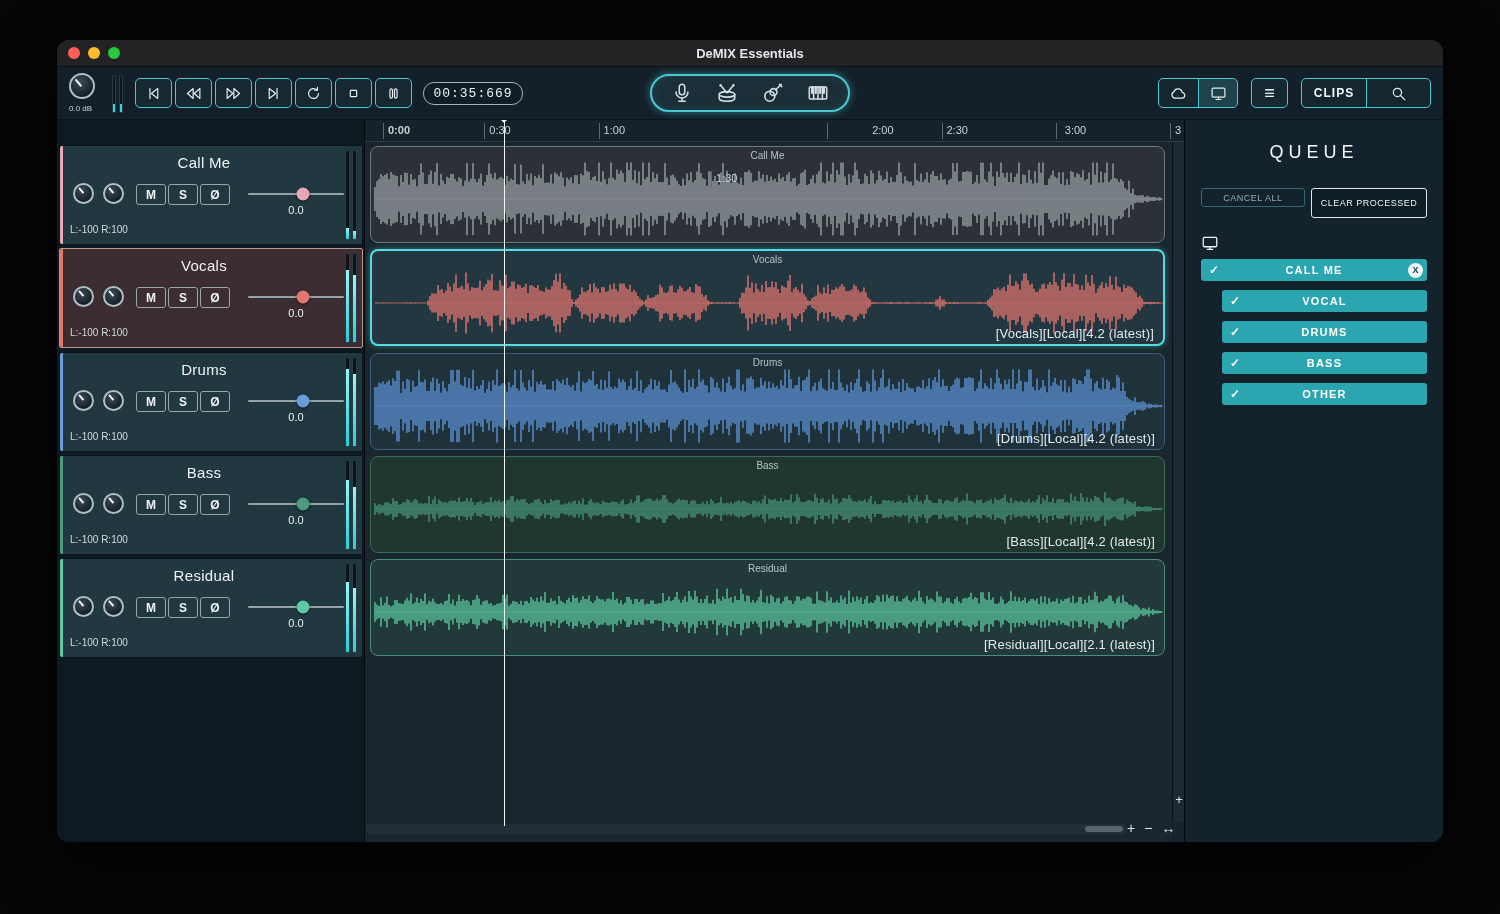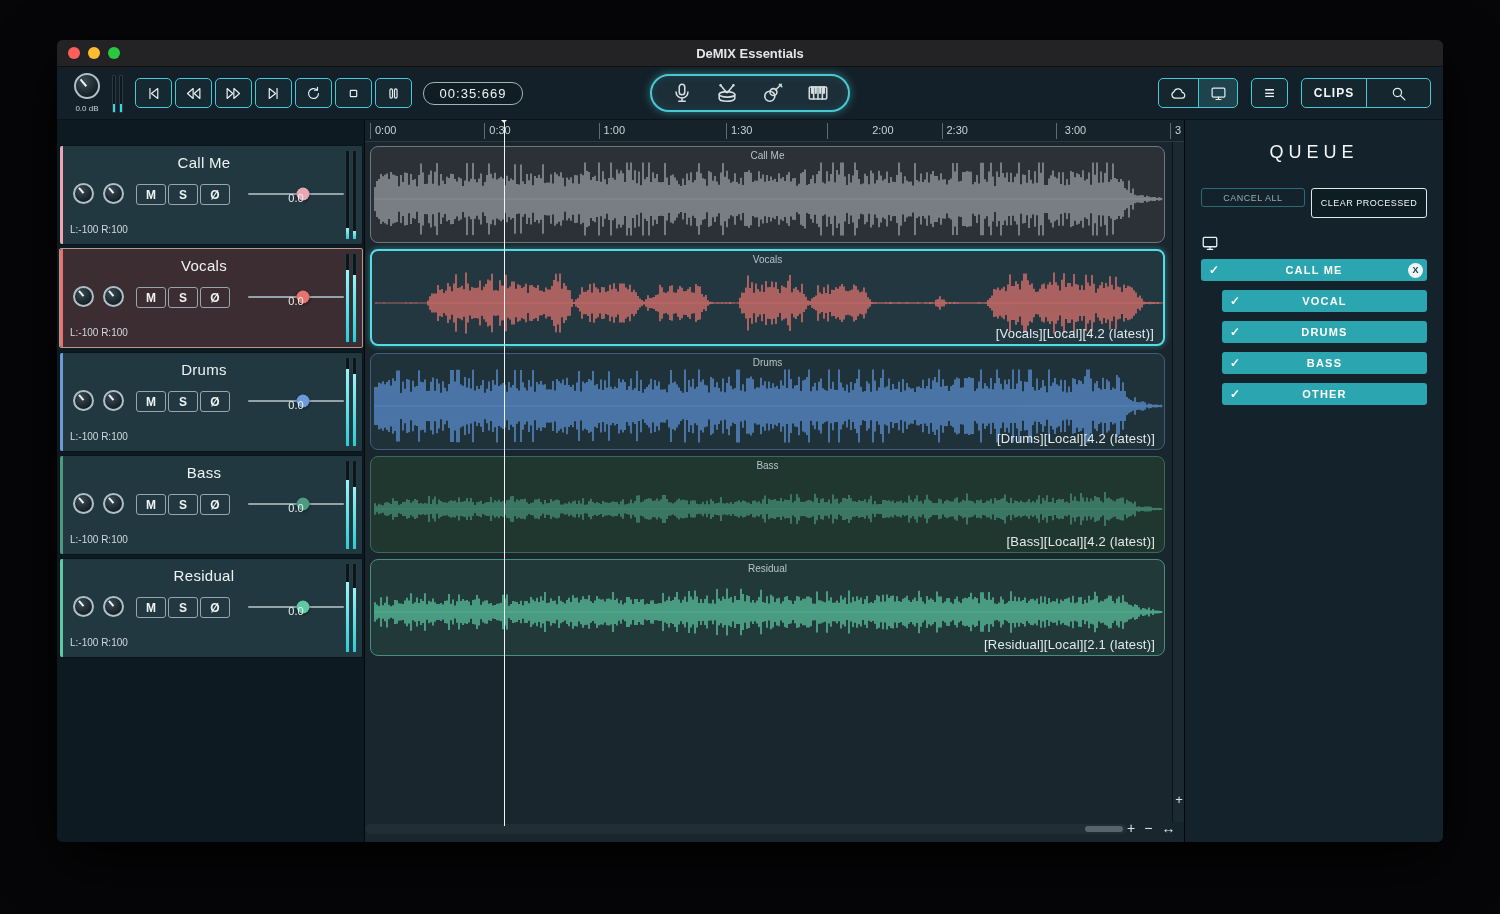--- a/index.html
+++ b/index.html
@@ -1,37 +1,37 @@
 <!DOCTYPE html>
 <html><head>
 <meta charset="utf-8">
 <style>
   *{margin:0;padding:0;box-sizing:border-box;-webkit-font-smoothing:antialiased}
   html,body{width:1500px;height:914px;background:#060608;overflow:hidden;font-family:"Liberation Sans",sans-serif}
-  .window{position:absolute;left:57px;top:40px;width:1386px;height:802px;background:#15242d;border-radius:6px;overflow:hidden;box-shadow:0 20px 60px rgba(0,0,0,.85)}
+  .window{position:absolute;left:57px;top:40px;width:1386px;height:802px;background:#15242d;border-radius:12px;overflow:hidden;box-shadow:0 20px 60px rgba(0,0,0,.85)}
   
   .titlebar{position:absolute;top:0;left:0;right:0;height:27px;background:#232326;display:flex;align-items:center;justify-content:center;border-bottom:1px solid #101012}
   .lights{position:absolute;left:11px;top:0;bottom:0;display:flex;align-items:center;gap:8px}
   .light{width:12px;height:12px;border-radius:50%;cursor:pointer}
   .light.red{background:#ff5f57}.light.yellow{background:#febc2e}.light.green{background:#28c840}
   .wtitle{font-size:13px;font-weight:bold;color:#e4e7e9}
   
   .toolbar{position:absolute;top:27px;left:0;right:0;height:53px;background:#132029;border-bottom:1px solid #0a131a}
-  .gain{position:absolute;left:12px;top:6px;width:36px;text-align:center}
+  .gain{position:absolute;left:12px;top:6px;width:36px;text-align:left}
   .knob{border-radius:50%;background:radial-gradient(circle at 38% 32%,#3c4c55,#151f26 72%);border:2px solid #aebfc5;position:relative;display:inline-block}
   .knob::after{content:"";position:absolute;left:50%;top:7%;width:2px;height:40%;margin-left:-1px;background:#ecf3f4;transform-origin:50% 115%;transform:rotate(-40deg)}
   .knob.big{width:26px;height:26px}
   .gain-label{font-size:8px;color:#cbd6da;margin-top:1px}
   .tb-meter{position:absolute;left:55px;top:8px;height:38px;display:flex;gap:3px}
   .tb-meter i{width:4px;height:100%;background:linear-gradient(to top,#38d6de 22%,#0d171d 22%);border:1px solid #2a3a42;border-radius:1px}
   .transport{position:absolute;left:78px;top:11px;display:flex;gap:3px}
   .t-btn{width:37px;height:30px;border:1.5px solid #49c9d4;border-radius:5px;background:rgba(73,201,212,.05);display:flex;align-items:center;justify-content:center;color:#e9eff1;cursor:pointer}
   .icn{display:flex;line-height:0}
   .t-btn .icn svg{width:17px;height:17px}
-  .time{position:absolute;left:366px;top:15px;width:100px;height:23px;border:1.5px solid #9db4ba;border-radius:11px;display:flex;align-items:center;justify-content:center;font-family:Liberation Sans, sans-serif;font-size:13px;letter-spacing:1px;color:#eef4f5;background:#101d24}
+  .time{position:absolute;left:366px;top:15px;width:100px;height:23px;border:1.5px solid #9db4ba;border-radius:11px;display:flex;align-items:center;justify-content:center;font-family:Liberation Mono, monospace;font-size:13px;letter-spacing:1px;color:#eef4f5;background:#101d24}
   .stems-pill{position:absolute;left:50%;top:7px;transform:translateX(-50%);width:200px;height:38px;border:2px solid #49c9d4;border-radius:19px;background:#1c2f38;box-shadow:0 0 9px rgba(73,201,212,.5),inset 0 0 8px rgba(73,201,212,.12);display:flex;align-items:center;justify-content:space-evenly}
   .stem-btn{background:none;border:none;color:#d4dde0;width:30px;height:30px;display:flex;align-items:center;justify-content:center;cursor:pointer}
   .stem-btn svg{width:22px;height:22px}
   .tb-right{position:absolute;right:12px;top:11px;display:flex;gap:13px;align-items:center}
   .grp{display:flex;border:1.5px solid #49c9d4;border-radius:5px;overflow:hidden;height:30px;background:rgba(73,201,212,.04)}
   .cell{display:flex;align-items:center;justify-content:center;color:#e6edef;background:transparent;border:none;cursor:pointer}
   .cell+.cell{border-left:1.5px solid #49c9d4}
   .cell svg{width:17px;height:17px}
   .cell.w38{width:39px}
   .cell.active{background:rgba(73,201,212,.18)}
@@ -47,21 +47,21 @@
   .track-header.selected{background:#3b2d31;border-color:#bb968c}
   .stripe{position:absolute;left:0;top:0;bottom:0;width:3px;background:var(--tc);border-radius:2px 0 0 2px}
   .t-name{position:absolute;top:8px;left:10px;right:24px;text-align:center;font-size:15px;color:#eef3f4;letter-spacing:.3px}
   .t-knob{position:absolute;width:21px;height:21px}
   .t-knob.k1{left:13px;top:37px}.t-knob.k2{left:43px;top:37px}
   .msg{position:absolute;left:76px;top:38px;display:flex;gap:2px}
   .ms-btn{width:30px;height:21px;border:1px solid #97a6ab;border-radius:3px;background:transparent;color:#eef3f4;font-size:12px;font-weight:bold;cursor:pointer}
   .slider{position:absolute;left:188px;top:40px;width:96px;height:16px;cursor:pointer}
   .s-track{position:absolute;left:0;right:0;top:50%;height:2px;margin-top:-1px;background:#93a3a8;border-radius:1px}
   .s-handle{position:absolute;left:57%;top:50%;width:13px;height:13px;border-radius:50%;background:var(--tc);transform:translate(-50%,-50%);box-shadow:0 1px 3px rgba(0,0,0,.6);cursor:grab}
-  .vol{position:absolute;left:188px;top:46px;width:96px;text-align:center;font-size:11px;color:#e9eff1}
+  .vol{position:absolute;left:188px;top:58px;width:96px;text-align:center;font-size:11px;color:#e9eff1}
   .pan{position:absolute;left:10px;bottom:9px;font-size:10px;color:#d2dadd}
   .meters{position:absolute;right:5px;top:4px;bottom:4px;display:flex;gap:2px}
   .meter{width:5px;background:#0c1519;border:1px solid #2a3a41;border-radius:1px;position:relative;overflow:hidden}
   .m-fill{position:absolute;bottom:0;left:0;right:0;background:linear-gradient(to top,#29cdd6,#9df4f6)}
   .clip{position:absolute;left:5px;width:795px;height:97px;border-radius:8px;border:1px solid #5a646a;overflow:hidden;cursor:pointer}
   .clip.selected{border:2px solid #55dbe2;box-shadow:0 0 6px rgba(85,219,226,.45)}
   .clip-name{position:absolute;top:3px;left:0;right:0;text-align:center;font-size:10px;color:#b7c3c7}
   .clip-tag{position:absolute;bottom:3px;right:9px;font-size:13px;color:#e2eaec;letter-spacing:.2px}
   svg.wave{position:absolute;left:3px;top:14px}
   .playhead{position:absolute;left:447px;top:80px;width:1px;height:706px;background:#eff4f5;z-index:6}
@@ -409,24 +409,24 @@
       <div class="clip" style="top: 439px; background: rgb(33, 58, 57); border-color: rgb(71, 143, 122);">
     <div class="clip-name">Residual</div>
     <svg class="wave" viewBox="0 0 789 76" width="789" height="76">
           <path d="M1 28.2V47.8M3 30.6V45.4M5 32.1V43.9M7 23.3V52.7M9 31.3V44.7M11 28.7V47.3M13 22.5V53.5M15 30.7V45.3M17 32.2V43.8M19 31.2V44.8M21 26.1V49.9M23 26.2V49.8M25 29.3V46.7M27 29.6V46.4M29 30.1V45.9M31 26.4V49.6M33 23.8V52.2M35 26.4V49.6M37 19.2V56.8M39 29.7V46.3M41 28.3V47.7M43 23.6V52.4M45 28.9V47.1M47 25.1V50.9M49 27.0V49.0M51 19.2V56.8M53 30.3V45.7M55 26.7V49.3M57 27.7V48.3M59 24.6V51.4M61 28.3V47.7M63 29.9V46.1M65 29.9V46.1M67 29.1V46.9M69 30.4V45.6M71 27.1V48.9M73 26.4V49.6M75 20.1V55.9M77 29.8V46.2M79 25.6V50.4M81 31.5V44.5M83 27.2V48.8M85 20.4V55.6M87 27.0V49.0M89 24.9V51.1M91 26.8V49.2M93 26.1V49.9M95 27.6V48.4M97 31.2V44.8M99 26.1V49.9M101 25.4V50.6M103 21.1V54.9M105 24.6V51.4M107 30.8V45.2M109 27.7V48.3M111 26.4V49.6M113 26.3V49.7M115 29.8V46.2M117 29.0V47.0M119 31.6V44.4M121 31.0V45.0M123 29.8V46.2M125 29.4V46.6M127 28.8V47.2M129 20.8V55.2M131 24.6V51.4M133 20.6V55.4M135 31.7V44.3M137 30.1V45.9M139 26.9V49.1M141 27.5V48.5M143 28.0V48.0M145 30.1V45.9M147 26.8V49.2M149 31.3V44.7M151 27.1V48.9M153 27.1V48.9M155 29.2V46.8M157 23.1V52.9M159 25.6V50.4M161 27.2V48.8M163 23.8V52.2M165 28.0V48.0M167 22.2V53.8M169 26.5V49.5M171 17.9V58.1M173 29.0V47.0M175 28.5V47.5M177 24.3V51.7M179 27.1V48.9M181 26.6V49.4M183 30.2V45.8M185 22.1V53.9M187 26.8V49.2M189 28.1V47.9M191 29.6V46.4M193 26.0V50.0M195 23.8V52.2M197 27.9V48.1M199 21.2V54.8M201 24.1V51.9M203 23.4V52.6M205 28.4V47.6M207 25.7V50.3M209 22.2V53.8M211 25.1V50.9M213 25.3V50.7M215 21.2V54.8M217 27.2V48.8M219 29.0V47.0M221 26.4V49.6M223 22.1V53.9M225 24.7V51.3M227 25.5V50.5M229 25.3V50.7M231 27.5V48.5M233 24.7V51.3M235 24.6V51.4M237 25.5V50.5M239 18.0V58.0M241 25.9V50.1M243 24.5V51.5M245 29.2V46.8M247 26.3V49.7M249 30.4V45.6M251 28.7V47.3M253 23.0V53.0M255 23.0V53.0M257 25.4V50.6M259 30.1V45.9M261 25.1V50.9M263 25.1V50.9M265 27.9V48.1M267 25.5V50.5M269 24.9V51.1M271 30.4V45.6M273 29.5V46.5M275 30.1V45.9M277 26.5V49.5M279 26.2V49.8M281 29.7V46.3M283 29.7V46.3M285 29.1V46.9M287 29.3V46.7M289 18.9V57.1M291 27.5V48.5M293 26.2V49.8M295 22.4V53.6M297 26.9V49.1M299 25.9V50.1M301 23.0V53.0M303 17.9V58.1M305 25.6V50.4M307 28.7V47.3M309 25.8V50.2M311 22.5V53.5M313 27.7V48.3M315 17.1V58.9M317 22.4V53.6M319 25.6V50.4M321 16.6V59.4M323 22.4V53.6M325 28.9V47.1M327 24.9V51.1M329 28.9V47.1M331 24.9V51.1M333 21.5V54.5M335 29.2V46.8M337 29.5V46.5M339 25.8V50.2M341 29.7V46.3M343 15.1V60.9M345 24.7V51.3M347 26.8V49.2M349 22.6V53.4M351 24.9V51.1M353 14.4V61.6M355 24.4V51.6M357 23.0V53.0M359 28.4V47.6M361 22.0V54.0M363 26.0V50.0M365 26.1V49.9M367 14.8V61.2M369 20.1V55.9M371 27.3V48.7M373 21.2V54.8M375 22.1V53.9M377 28.6V47.4M379 25.9V50.1M381 28.7V47.3M383 26.6V49.4M385 22.9V53.1M387 15.8V60.2M389 28.1V47.9M391 28.7V47.3M393 22.2V53.8M395 29.6V46.4M397 20.7V55.3M399 22.4V53.6M401 28.0V48.0M403 24.5V51.5M405 23.8V52.2M407 29.6V46.4M409 27.2V48.8M411 23.1V52.9M413 22.0V54.0M415 25.9V50.1M417 26.6V49.4M419 30.0V46.0M421 26.7V49.3M423 22.1V53.9M425 22.8V53.2M427 26.6V49.4M429 24.7V51.3M431 24.8V51.2M433 22.6V53.4M435 22.4V53.6M437 23.7V52.3M439 29.4V46.6M441 29.8V46.2M443 17.6V58.4M445 26.3V49.7M447 26.4V49.6M449 27.4V48.6M451 28.2V47.8M453 17.3V58.7M455 26.4V49.6M457 23.2V52.8M459 28.8V47.2M461 28.6V47.4M463 26.4V49.6M465 28.7V47.3M467 21.5V54.5M469 25.5V50.5M471 23.4V52.6M473 30.1V45.9M475 16.5V59.5M477 28.6V47.4M479 23.1V52.9M481 27.3V48.7M483 22.3V53.7M485 25.7V50.3M487 23.5V52.5M489 29.9V46.1M491 25.2V50.8M493 21.9V54.1M495 29.2V46.8M497 28.0V48.0M499 29.1V46.9M501 26.3V49.7M503 21.1V54.9M505 22.2V53.8M507 27.8V48.2M509 20.8V55.2M511 27.5V48.5M513 20.6V55.4M515 24.0V52.0M517 22.1V53.9M519 21.6V54.4M521 27.5V48.5M523 22.3V53.7M525 26.9V49.1M527 27.8V48.2M529 24.8V51.2M531 23.7V52.3M533 21.7V54.3M535 26.3V49.7M537 28.0V48.0M539 25.4V50.6M541 23.6V52.4M543 27.1V48.9M545 16.7V59.3M547 23.2V52.8M549 27.4V48.6M551 29.7V46.3M553 21.9V54.1M555 25.7V50.3M557 24.2V51.8M559 25.7V50.3M561 28.1V47.9M563 17.5V58.5M565 22.5V53.5M567 22.6V53.4M569 28.9V47.1M571 27.4V48.6M573 24.2V51.8M575 23.9V52.1M577 28.3V47.7M579 29.7V46.3M581 25.0V51.0M583 22.6V53.4M585 27.6V48.4M587 28.9V47.1M589 24.7V51.3M591 23.7V52.3M593 24.3V51.7M595 22.9V53.1M597 18.7V57.3M599 25.3V50.7M601 22.9V53.1M603 24.0V52.0M605 29.2V46.8M607 18.3V57.7M609 18.2V57.8M611 24.5V51.5M613 26.0V50.0M615 18.0V58.0M617 25.7V50.3M619 23.3V52.7M621 29.5V46.5M623 30.0V46.0M625 28.6V47.4M627 22.6V53.4M629 25.4V50.6M631 30.1V45.9M633 28.7V47.3M635 26.9V49.1M637 17.3V58.7M639 27.0V49.0M641 22.5V53.5M643 27.3V48.7M645 23.2V52.8M647 27.2V48.8M649 25.9V50.1M651 23.6V52.4M653 29.1V46.9M655 26.7V49.3M657 25.1V50.9M659 24.7V51.3M661 26.6V49.4M663 24.6V51.4M665 30.0V46.0M667 22.3V53.7M669 28.5V47.5M671 22.5V53.5M673 29.9V46.1M675 24.1V51.9M677 28.2V47.8M679 27.1V48.9M681 27.4V48.6M683 24.4V51.6M685 29.6V46.4M687 25.4V50.6M689 27.0V49.0M691 24.9V51.1M693 24.6V51.4M695 23.4V52.6M697 28.6V47.4M699 21.8V54.2M701 29.2V46.8M703 28.3V47.7M705 23.2V52.8M707 22.9V53.1M709 30.0V46.0M711 25.7V50.3M713 28.7V47.3M715 21.8V54.2M717 26.3V49.7M719 25.6V50.4M721 17.8V58.2M723 22.0V54.0M725 28.6V47.4M727 26.7V49.3M729 27.3V48.7M731 25.2V50.8M733 24.2V51.8M735 21.5V54.5M737 21.7V54.3M739 27.0V49.0M741 29.2V46.8M743 24.6V51.4M745 22.5V53.5M747 28.8V47.2M749 21.0V55.0M751 27.6V48.4M753 28.2V47.8M755 30.5V45.5M757 30.9V45.1M759 32.6V43.4M761 30.2V45.8M763 31.0V45.0M765 33.3V42.7M767 35.6V40.4M769 33.9V42.1M771 34.6V41.4M773 35.5V40.5M775 33.5V42.5M777 36.4V39.6M779 35.1V40.9M781 36.6V39.4M783 36.5V39.5M785 36.8V39.2M787 36.9V39.1" stroke="#5cc6a0" stroke-width="1.4"></path>
           <line x1="0" x2="789" y1="38" y2="38" stroke="#5cc6a0" stroke-opacity="0.45" stroke-width="1"></line>
         </svg>
     <div class="clip-tag">[Residual][Local][2.1 (latest)]</div>
   </div>
     </div>
   <div class="ruler" id="ruler">
-      <div class="tick" style="left: 5px;">0:00</div>
+      <div class="tick" style="left: 18px; font-weight: bold;">0:00</div>
       <div class="tick" style="left: 119.3px;">0:30</div>
       <div class="tick" style="left: 233.6px;">1:00</div>
-      <div class="tick" style="left: 361px;">1:30</div>
+      <div class="tick" style="left: 346px; margin-top: 48px;">1:30</div>
       <div class="tick" style="left: 462.2px; padding-left: 44px;">2:00</div>
       <div class="tick" style="left: 576.5px;">2:30</div>
       <div class="tick" style="left: 690.8px; padding-left: 8px;">3:00</div>
       <div class="tick" style="left: 805.1px;">3</div>
     </div>
   <div class="playhead"></div>
 
   <div class="hscroll">
     <div class="h-thumb"></div>
   </div>

